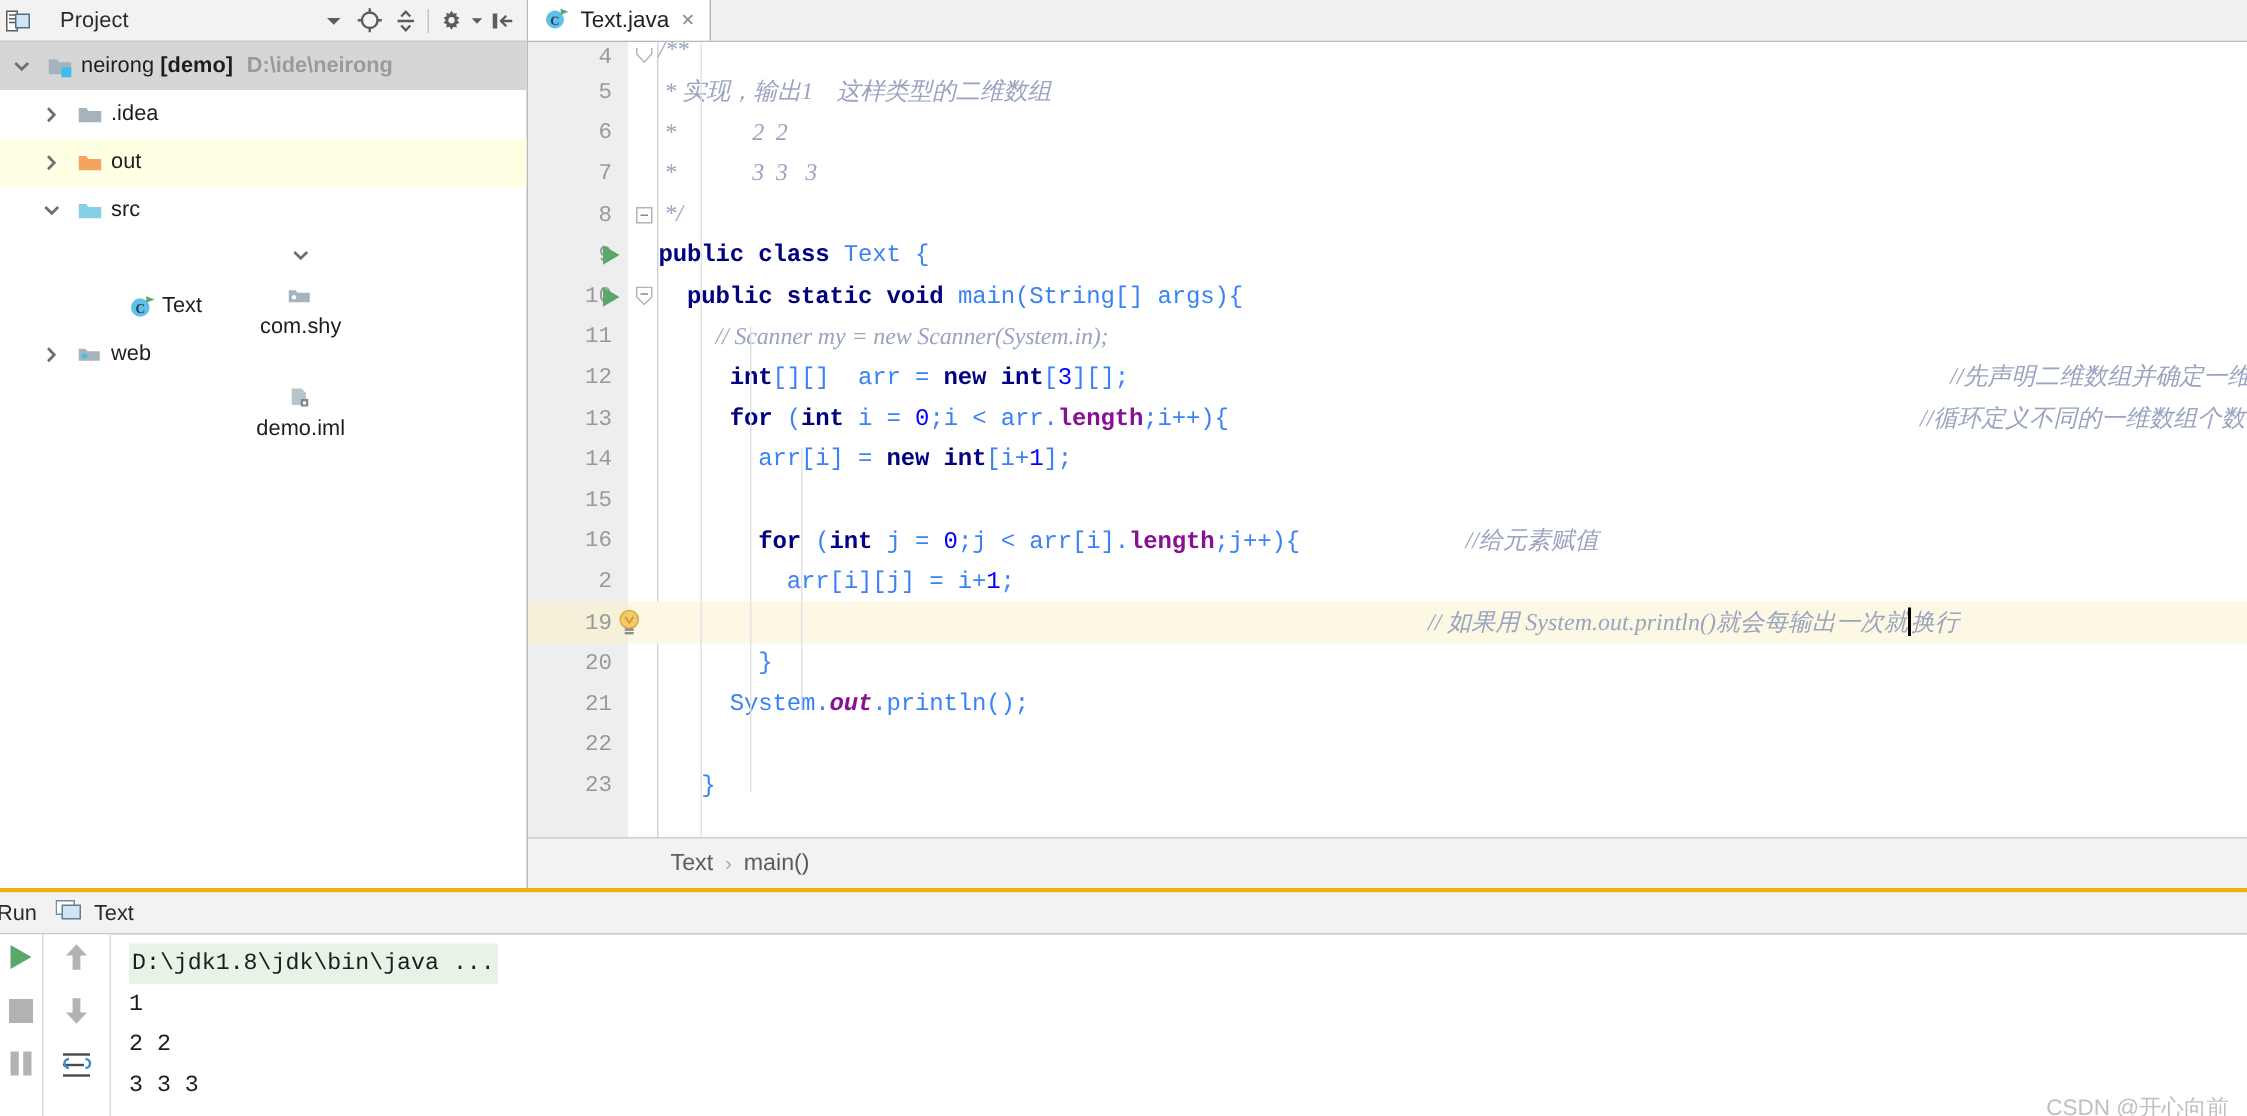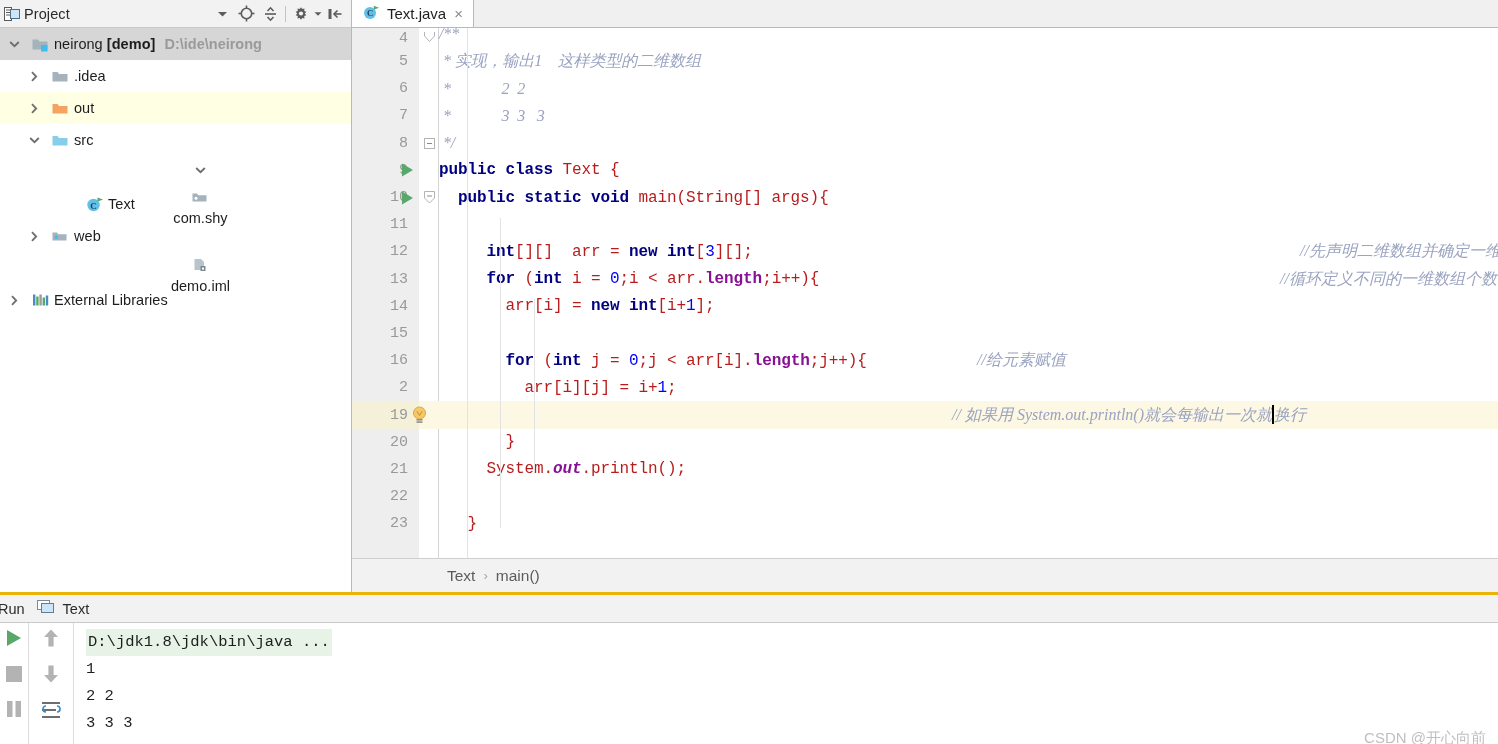--- a/index.html
+++ b/index.html
@@ -24,21 +24,21 @@
   .project-header {
     height: 28px;
     background: #f2f2f2;
     border-bottom: 1px solid #c9c9c9;
     display: flex; align-items: center;
     padding: 0 4px 0 2px;
     position: relative;
   }
   .ph-icon { width: 20px; height: 18px; flex: 0 0 auto;
     display: flex; align-items: center; justify-content: center; }
-  .ph-title { font-size: 14.5px; color: #2b2b2b; margin-left: 2px; letter-spacing: .1px; }
+  .ph-title { font-size: 14.5px; color: #2b2b2b; margin-left: 18px; letter-spacing: .1px; }
   .ph-tools { margin-left: auto; display: flex; align-items: center; gap: 0; }
   .ph-btn { width: 24px; height: 22px; display: flex; align-items: center;
     justify-content: center; cursor: default; }
   .ph-sep { width: 1px; height: 16px; background: #c4c4c4; margin: 0 3px; }
 
   .tree { padding: 0; font-size: 14.5px; }
   .tree-row {
     height: 32px; display: flex; align-items: center;
     padding-left: 2px; white-space: nowrap; cursor: default;
   }
@@ -154,21 +154,21 @@
     background: #e3e3e3; z-index: 1;
   }
 
   
   .kw  { color: #000080; font-weight: bold; }
   .num { color: #0000ff; }
   .fld { color: #871094; font-style: italic; font-weight: bold; }
   .sfld{ color: #871094; font-weight: bold; }
   .str { color: #067d17; }
   .cmt { color: #9aa3c0; font-family: "Liberation Serif", serif; font-style: italic; }
-  .plain { color: #b91c1c; }
+  .plain { color: #3b82f6; }
 
   .caret {
     display: inline-block; width: 2px; height: 19px;
     background: #000000; vertical-align: -4px;
   }
 
   
   .breadcrumb {
     position: absolute; left: 0; bottom: 0;
     width: 100%; height: 34px;
@@ -395,37 +395,20 @@
         <span class="node-icon">
           <svg width="18" height="16" viewBox="0 0 18 16">
             <path d="M2.5 2 L9 2 L12 5 L12 13 L2.5 13 Z" fill="#b8c4cc"></path>
             <rect x="8.5" y="9" width="5" height="5" fill="#7d8a93"></rect>
             <rect x="10" y="10.6" width="2" height="2" fill="#ffffff"></rect>
           </svg>
         </span>
         <span class="node-label">demo.iml</span>
       </div>
 
-      <div class="tree-row ind-0">
-        <span class="arrow">
-          <svg width="8" height="11" viewBox="0 0 8 11">
-              <path d="M2 1.2 L6.2 5.5 L2 9.8" fill="none" stroke="#6e6e6e" stroke-width="1.8"></path>
-            </svg>
-        </span>
-        <span class="node-icon">
-          <svg width="20" height="16" viewBox="0 0 20 16">
-            <rect x="2" y="2.5" width="2.4" height="11" fill="#4a8ac7"></rect>
-            <rect x="5.2" y="4.5" width="2.4" height="9" fill="#59a869"></rect>
-            <rect x="8.4" y="2.5" width="2.4" height="11" fill="#9b9b9b"></rect>
-            <rect x="11.6" y="5.5" width="2.4" height="8" fill="#59a869"></rect>
-            <rect x="14.8" y="3.5" width="2.4" height="10" fill="#4a8ac7"></rect>
-          </svg>
-        </span>
-        <span class="node-label">External Libraries</span>
-      </div>
 
     </div>
   </div>
 
   <div class="editor-area">
 
     <div class="tabs-bar">
       <div class="tab">
         <span>
           <svg width="19" height="16" viewBox="0 0 19 16">
@@ -506,20 +489,21 @@
           <svg width="13" height="13" viewBox="0 0 13 13">
             <path d="M1.5 0.5 L11.5 0.5 L11.5 7 L6.5 12 L1.5 7 Z" fill="#ffffff" stroke="#b4b4b4"></path>
             <line x1="4" y1="5" x2="9" y2="5" stroke="#8a8a8a"></line>
           </svg>
         </span>
         <span class="code-text">  <span class="kw">public</span> <span class="kw">static</span> <span class="kw">void</span><span class="plain"> main(String[] args){</span></span>
       </div>
 
       <div class="code-line">
         <span class="lineno">11</span>
+        <span class="code-text">    <span class="cmt">// Scanner my = new Scanner(System.in);</span></span>
       </div>
 
       <div class="code-line">
         <span class="lineno">12</span>
         <span class="code-text">     <span class="kw">int</span><span class="plain">[][]  arr = </span><span class="kw">new</span><span class="plain"> </span><span class="kw">int</span><span class="plain">[</span><span class="num">3</span><span class="plain">][];</span></span>
         <span class="side-comment" style="left:948px;">//先声明二维数组并确定一维数组的个数</span>
       </div>
 
       <div class="code-line">
         <span class="lineno">13</span>

